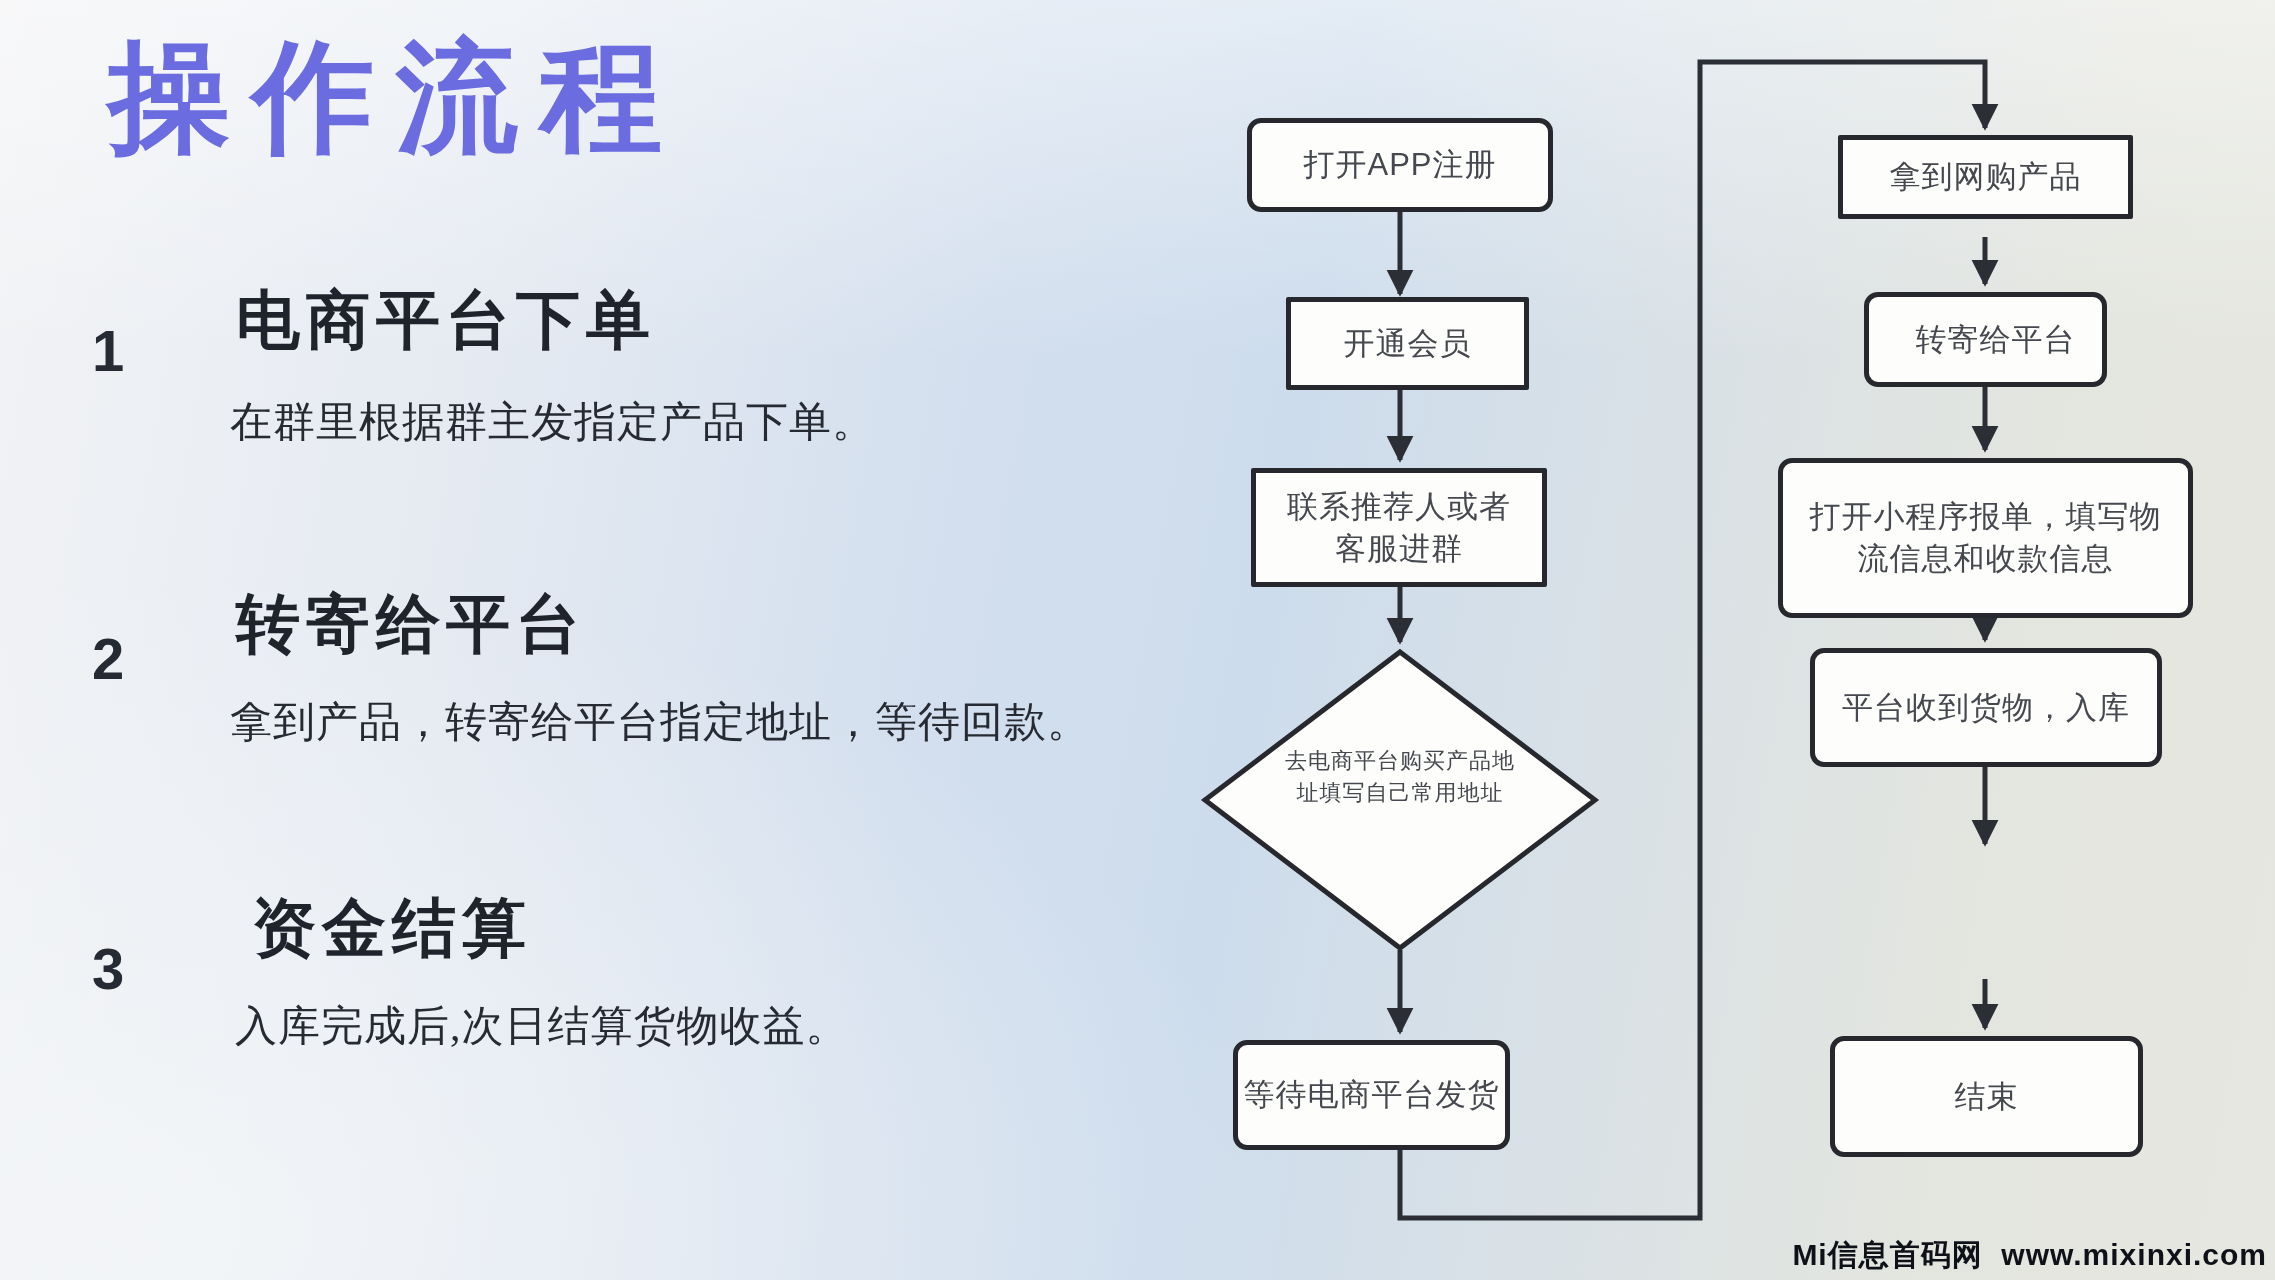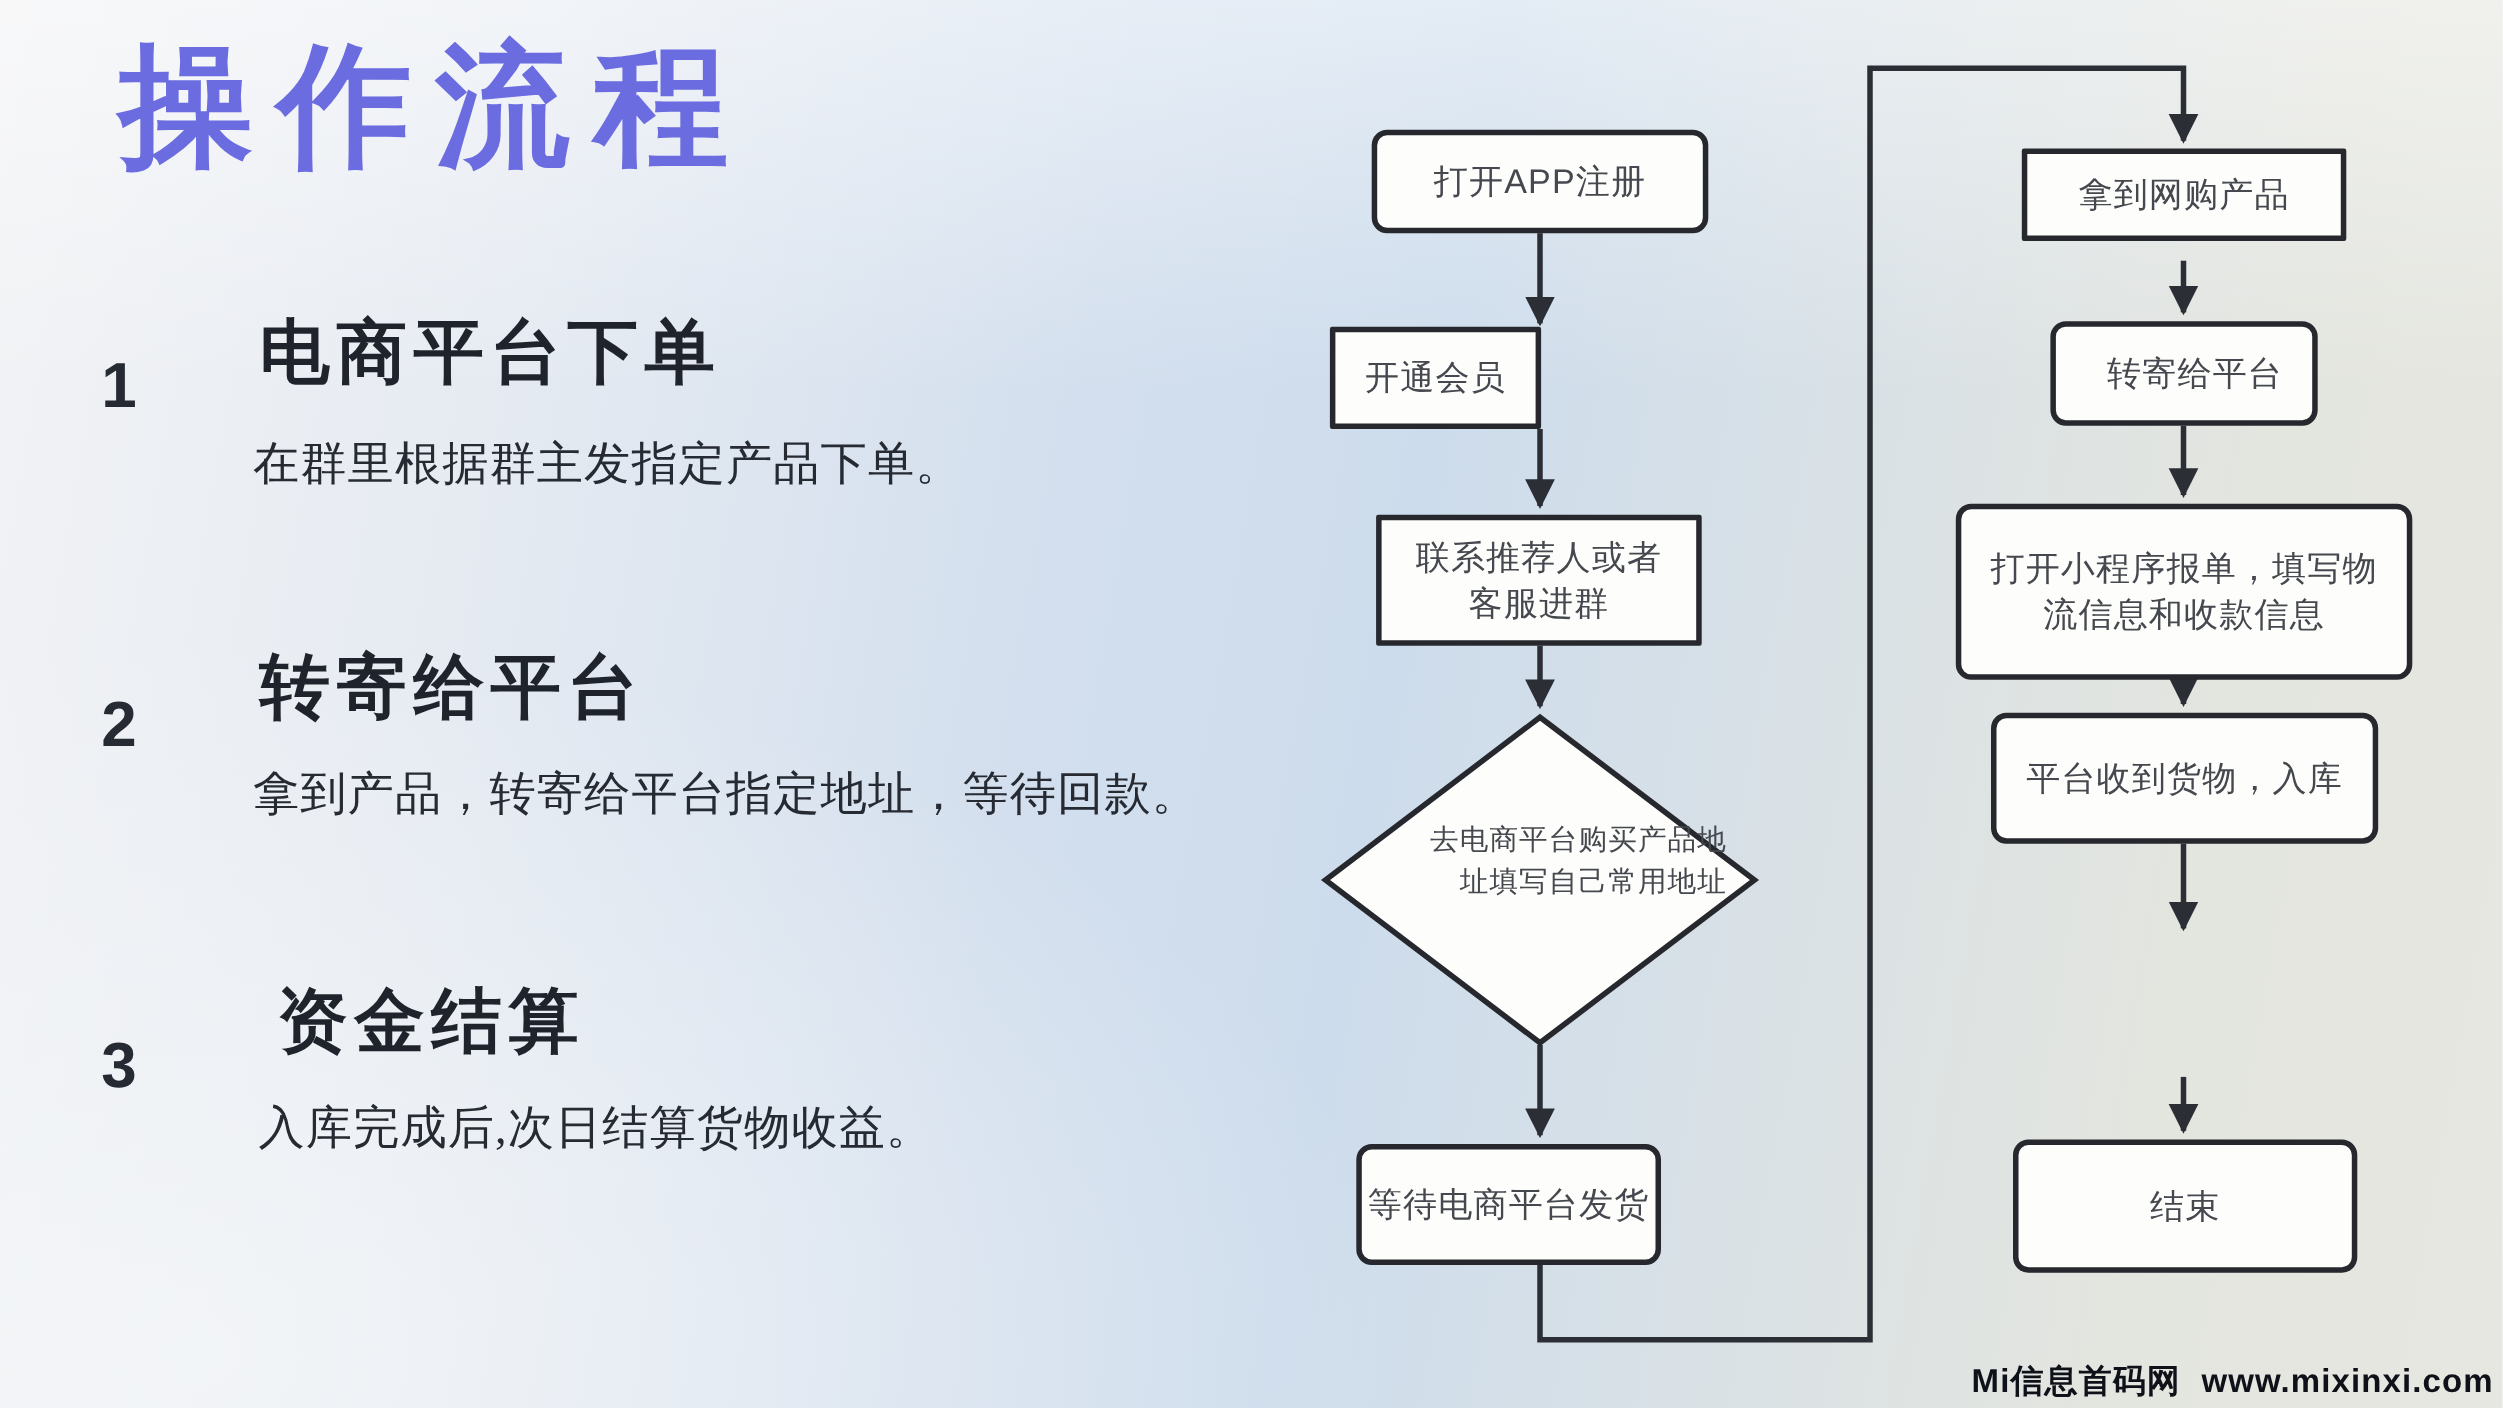--- a/index.html
+++ b/index.html
@@ -39,21 +39,21 @@
     position:absolute;box-sizing:border-box;
     background:#fdfdfb;border:5px solid #26282e;
     display:flex;align-items:center;justify-content:center;text-align:center;
     color:#45484e;font-size:31px;line-height:1.35;letter-spacing:1px;
     white-space:pre-line;
   }
   .rounded{border-radius:14px;}
   .rect{border-radius:2px;}
   .diamond-label{
     position:absolute;left:1230px;top:745px;width:340px;
-    text-align:right;color:#45484e;font-size:26px;line-height:1.45;
+    text-align:center;color:#45484e;font-size:22px;line-height:1.45;
     white-space:pre-line;letter-spacing:1px;
   }
   .watermark{
     position:absolute;right:8px;bottom:4px;
     font-weight:700;font-size:30px;color:#0f1119;letter-spacing:1px;
     white-space:pre;
   }
 </style>
 </head>
 <body>
@@ -89,21 +89,21 @@
       <path d="M1985,237 V284" marker-end="url(#ah)"></path>
       <path d="M1985,387 V450" marker-end="url(#ah)"></path>
       <path d="M1985,592 V640" marker-end="url(#ah)"></path>
       <path d="M1985,767 V844" marker-end="url(#ah)"></path>
       <path d="M1985,979 V1028" marker-end="url(#ah)"></path>
     </g>
     <polygon points="1400,652 1595,800 1400,948 1205,800" fill="#fdfdfb" stroke="#26282e" stroke-width="5"></polygon>
   </svg>
 
   <div class="node rounded" style="left:1247px;top:118px;width:306px;height:94px;">打开APP注册</div>
-  <div class="node rect" style="left:1209px;top:297px;width:192px;height:93px;">开通会员</div>
+  <div class="node rect" style="left:1286px;top:297px;width:243px;height:93px;">开通会员</div>
   <div class="node rect" style="left:1251px;top:468px;width:296px;height:119px;">联系推荐人或者
 客服进群</div>
   <div class="diamond-label">去电商平台购买产品地
 址填写自己常用地址</div>
   <div class="node rounded" style="left:1233px;top:1040px;width:277px;height:110px;">等待电商平台发货</div>
 
   <div class="node rect" style="left:1838px;top:135px;width:295px;height:84px;">拿到网购产品</div>
   <div class="node rounded" style="left:1864px;top:292px;width:243px;height:95px;padding-left:20px;">转寄给平台</div>
   <div class="node rounded" style="left:1778px;top:458px;width:415px;height:160px;">打开小程序报单，填写物
 流信息和收款信息</div>

